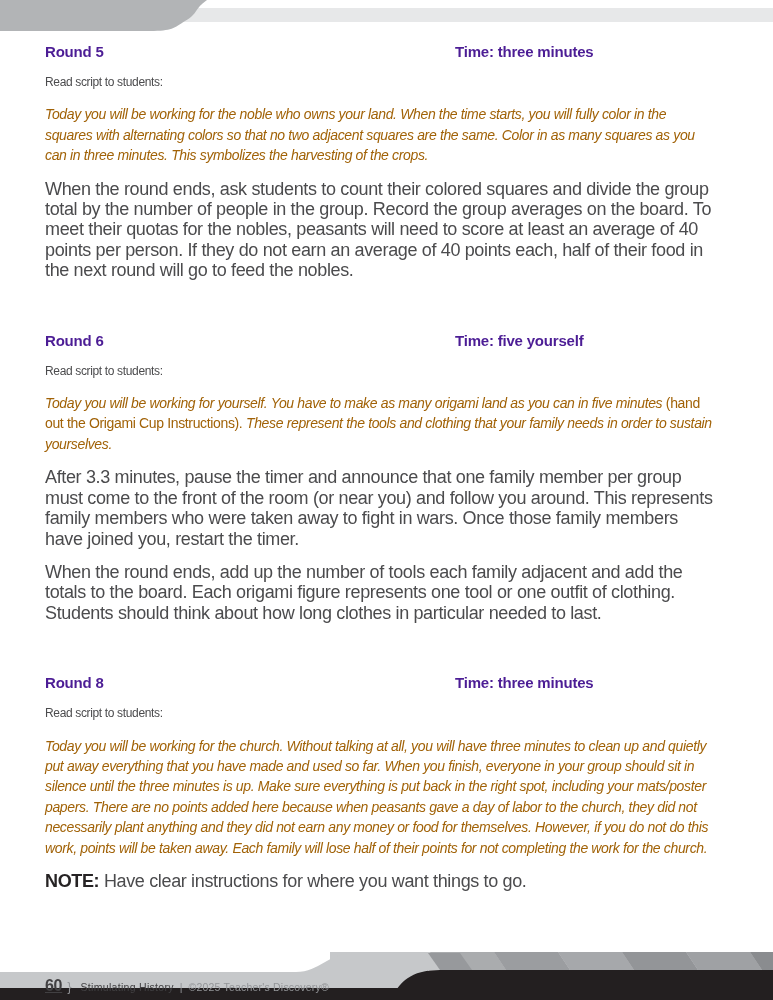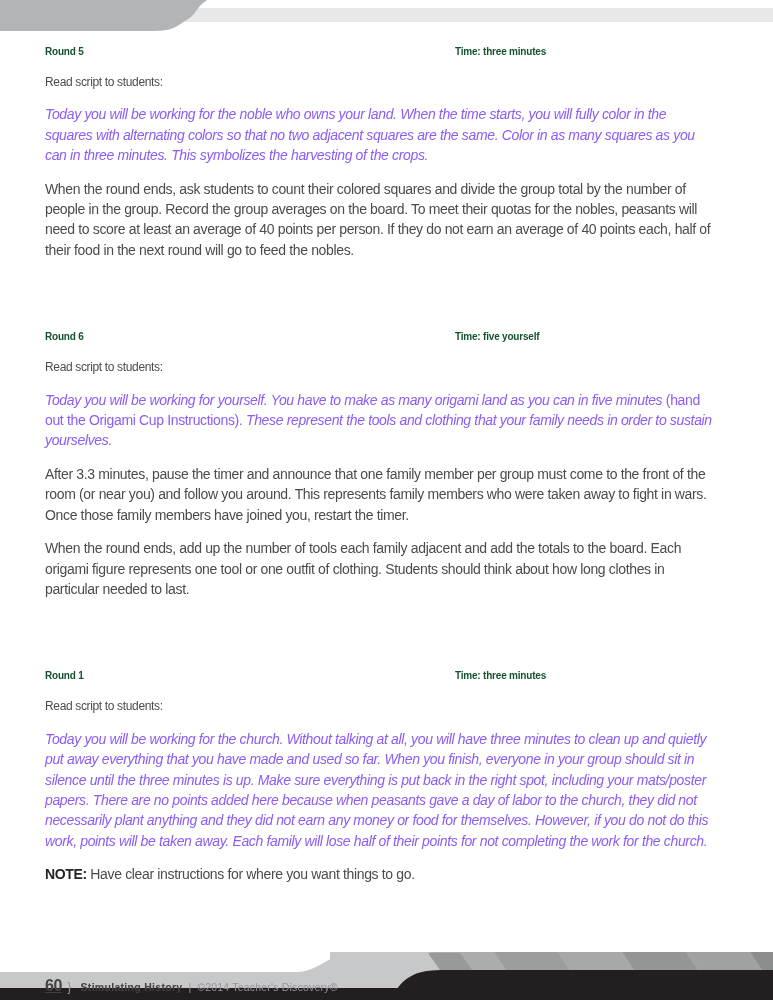--- a/index.html
+++ b/index.html
@@ -28,52 +28,52 @@
     width: 773px;
     padding: 42px 0 0 45px;
     box-sizing: border-box;
   }
   .text-block {
     width: 672px;
   }
   .section-head {
     position: relative;
     height: 20px;
-    font-size: 10px;
+    font-size: 15px;
     line-height: 20px;
     font-weight: bold;
-    color: #14532d;
+    color: #4c1d95;
     letter-spacing: -0.2px;
   }
-  .section + .section { margin-top: 67px; }
+  .section + .section { margin-top: 50px; }
   .time-label {
     position: absolute;
     left: 410px;
     top: 0;
     white-space: nowrap;
   }
   .read-script {
     margin-top: 10px;
     font-size: 12px;
     line-height: 20.4px;
     color: #4b4b4d;
     letter-spacing: -0.35px;
   }
   .script {
     margin-top: 12px;
     font-size: 14px;
     line-height: 20.4px;
-    color: #8b5cf6;
+    color: #a16207;
     letter-spacing: -0.35px;
   }
   .script .it { font-style: italic; }
   .script .rg { font-style: normal; }
   .para {
     margin-top: 13px;
-    font-size: 14px;
+    font-size: 18px;
     line-height: 20.4px;
     color: #4b4b4d;
     letter-spacing: -0.35px;
   }
   .note-label { font-weight: bold; color: #262324; }
   
   .footer-graphic {
     position: absolute;
     left: 0; bottom: 0;
     width: 773px; height: 70px;
@@ -93,21 +93,21 @@
     letter-spacing: -0.3px;
     text-decoration: underline;
   }
   .brace {
     font-size: 13px;
     color: #939598;
     margin: 0 9px 0 5px;
   }
   .book-title {
     font-size: 10.5px;
-    font-weight: bold;
+    font-weight: normal;
     color: #414042;
     letter-spacing: 0.3px;
     margin-top: 38px;
   }
   .sep {
     font-size: 10.5px;
     color: #939598;
     margin: 0 6px;
   }
   .copyright {
@@ -142,21 +142,21 @@
       <span class="time-label">Time: five yourself</span>
     </div>
     <div class="read-script text-block">Read script to students:</div>
     <div class="script text-block"><span class="it">Today you will be working for yourself. You have to make as many origami land as you can in five minutes </span><span class="rg">(hand out the Origami Cup Instructions). </span><span class="it">These represent the tools and clothing that your family needs in order to sustain yourselves.</span></div>
     <div class="para text-block">After 3.3 minutes, pause the timer and announce that one family member per group must come to the front of the room (or near you) and follow you around. This represents family members who were taken away to fight in wars. Once those family members have joined you, restart the timer.</div>
     <div class="para text-block">When the round ends, add up the number of tools each family adjacent and add the totals to the board. Each origami figure represents one tool or one outfit of clothing. Students should think about how long clothes in particular needed to last.</div>
   </div>
 
   <div class="section">
     <div class="section-head">
-      <span>Round 1</span>
+      <span>Round 8</span>
       <span class="time-label">Time: three minutes</span>
     </div>
     <div class="read-script text-block">Read script to students:</div>
     <div class="script text-block"><span class="it">Today you will be working for the church. Without talking at all, you will have three minutes to clean up and quietly put away everything that you have made and used so far. When you finish, everyone in your group should sit in silence until the three minutes is up. Make sure everything is put back in the right spot, including your mats/poster papers. There are no points added here because when peasants gave a day of labor to the church, they did not necessarily plant anything and they did not earn any money or food for themselves. However, if you do not do this work, points will be taken away. Each family will lose half of their points for not completing the work for the church.</span></div>
     <div class="para text-block"><span class="note-label">NOTE:</span><span> Have clear instructions for where you want things to go.</span></div>
   </div>
 
 </div>
 
 <svg class="footer-graphic" viewBox="0 0 773 70" preserveAspectRatio="none">
@@ -171,14 +171,14 @@
   <polygon points="428,23 460,23 472,40 440,40" fill="#97999c"></polygon>
   <path d="M390 70 C400 52 410 40 440 40 H773 V70 Z" fill="#231f20"></path>
   <rect x="0" y="58" width="773" height="12" fill="#231f20"></rect>
 </svg>
 
 <div class="footer-text">
   <span class="page-number">60</span>
   <span class="brace">}</span>
   <span class="book-title">Stimulating History</span>
   <span class="sep">|</span>
-  <span class="copyright">©2014 Teacher's Discovery®</span>
+  <span class="copyright">©2025 Teacher's Discovery®</span>
 </div>
 
 </body></html>

